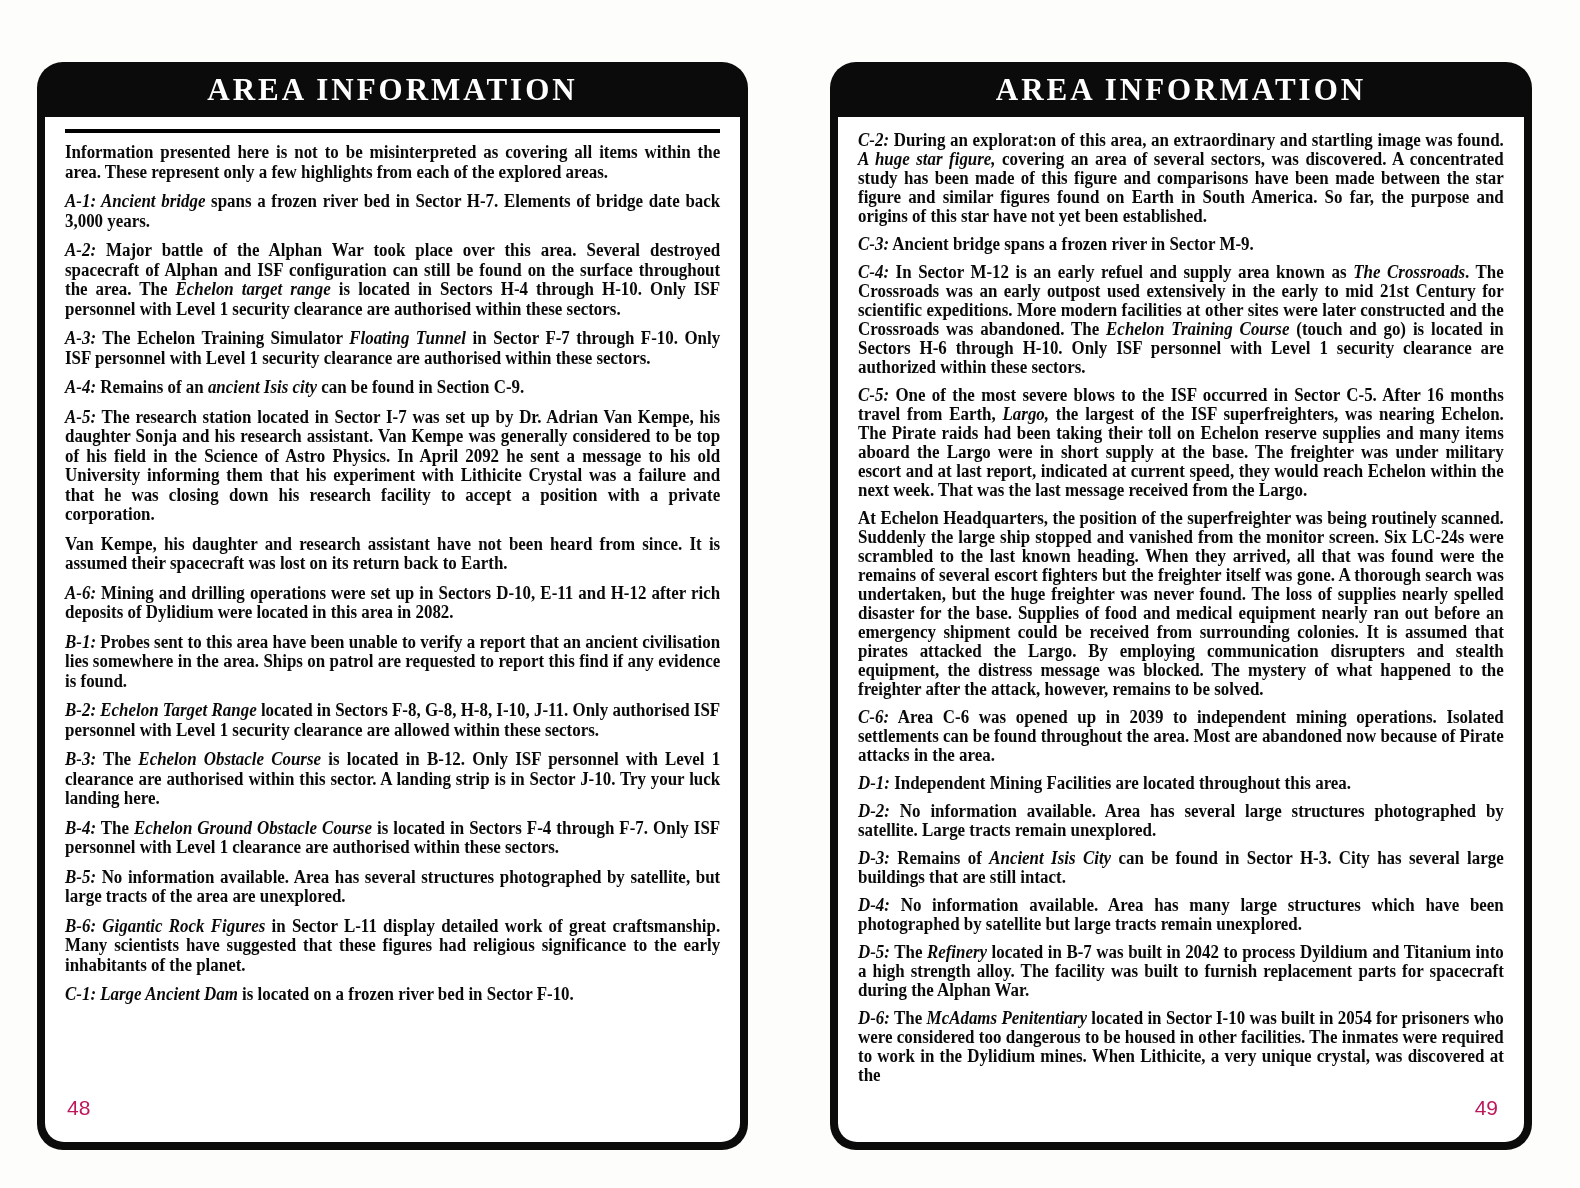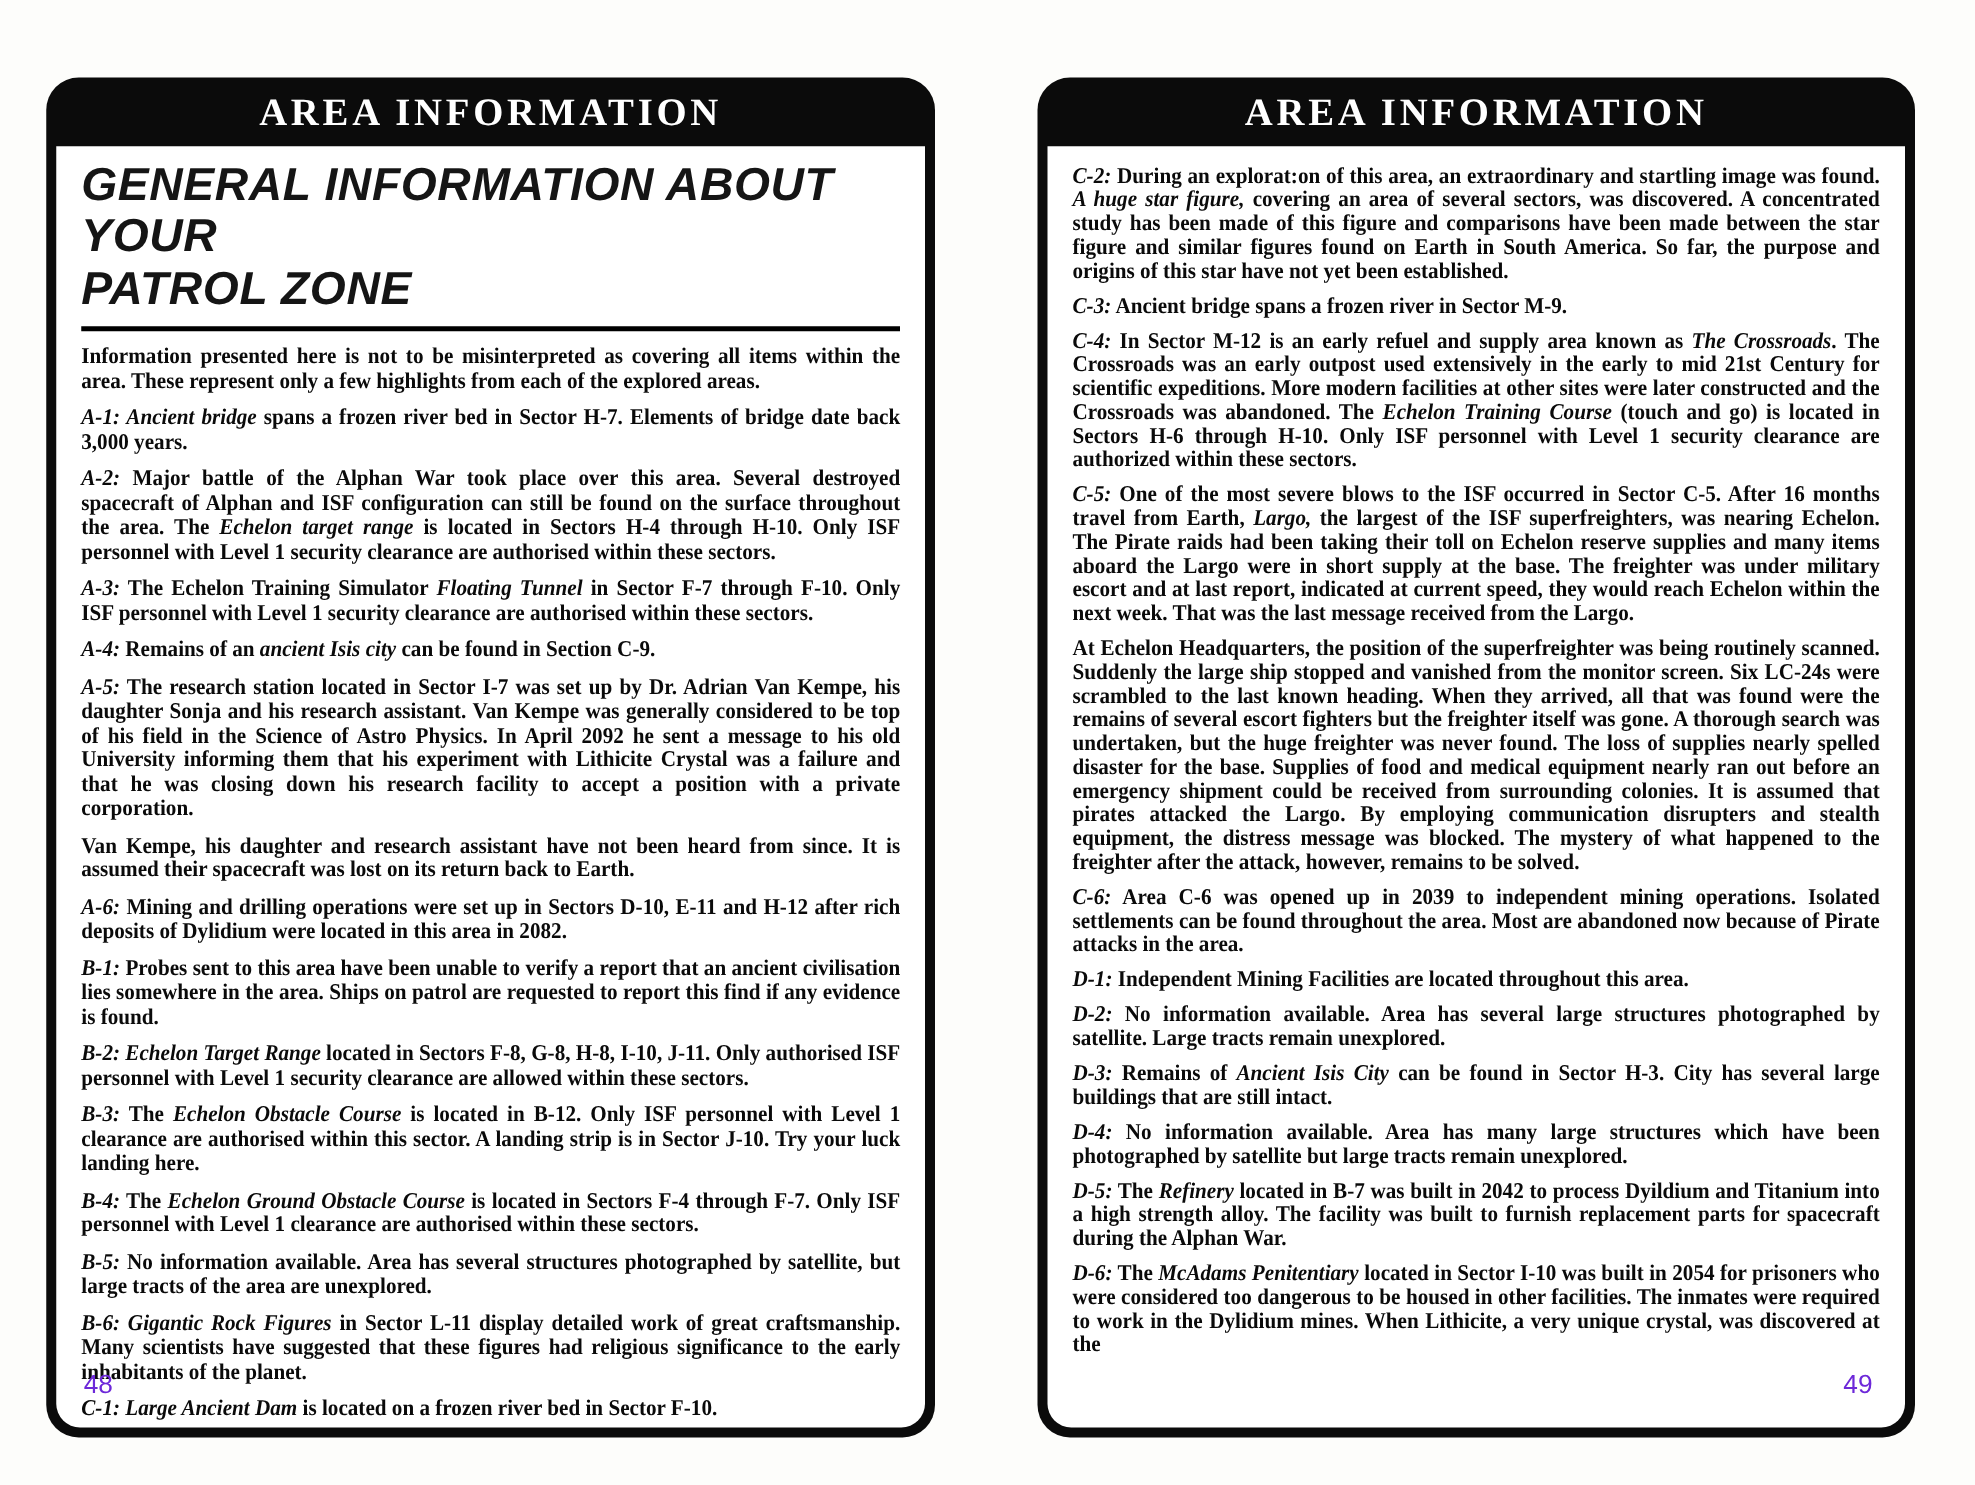--- a/index.html
+++ b/index.html
@@ -26,38 +26,34 @@
   .page-left  .paragraphs { width:697px; }
   .page-right .paragraphs { width:687px; }
 
   .para { font-size:18px; font-weight:bold; text-align:justify; color:#0a0a0a; }
   .page-left  .para { line-height:19.5px; margin-top:10px; }
   .page-right .para { line-height:19px;  margin-top:9px; }
   .page-right .para:first-child { margin-top:12px; }
   .em { font-style:italic; }
 
   .page-number { position:absolute; bottom:22px; font-family:"Liberation Sans", sans-serif;
-                 font-size:21px; color:#6d28d9; }
+                 font-size:21px; color:#be185d; }
   .page-number.pn-left  { left:22px; }
   .page-number.pn-right { right:26px;text-align:right; }
 </style>
 </head>
 <body>
 
 <div class="canvas">
 
   <section class="page page-left">
     <header class="page-header">
       <span>AREA INFORMATION</span>
     </header>
     <div class="page-body">
-      <h1 class="doc-title">
-        <div>GENERAL INFORMATION ABOUT YOUR</div>
-        <div>PATROL ZONE</div>
-      </h1>
       <div class="title-rule"></div>
       <div class="paragraphs">
           <p class="para"><span>Information presented here is not to be misinterpreted as covering all items within the area. These represent only a few highlights from each of the explored areas.</span></p>
           <p class="para"><span class="em">A-1: Ancient bridge</span><span> spans a frozen river bed in Sector H-7. Elements of bridge date back 3,000 years.</span></p>
           <p class="para"><span class="em">A-2:</span><span> Major battle of the Alphan War took place over this area. Several destroyed spacecraft of Alphan and ISF configuration can still be found on the surface throughout the area. The </span><span class="em">Echelon target range</span><span> is located in Sectors H-4 through H-10. Only ISF personnel with Level 1 security clearance are authorised within these sectors.</span></p>
           <p class="para"><span class="em">A-3:</span><span> The Echelon Training Simulator </span><span class="em">Floating Tunnel</span><span> in Sector F-7 through F-10. Only ISF personnel with Level 1 security clearance are authorised within these sectors.</span></p>
           <p class="para"><span class="em">A-4:</span><span> Remains of an </span><span class="em">ancient Isis city</span><span> can be found in Section C-9.</span></p>
           <p class="para"><span class="em">A-5:</span><span> The research station located in Sector I-7 was set up by Dr. Adrian Van Kempe, his daughter Sonja and his research assistant. Van Kempe was generally considered to be top of his field in the Science of Astro Physics. In April 2092 he sent a message to his old University informing them that his experiment with Lithicite Crystal was a failure and that he was closing down his research facility to accept a position with a private corporation.</span></p>
           <p class="para"><span>Van Kempe, his daughter and research assistant have not been heard from since. It is assumed their spacecraft was lost on its return back to Earth.</span></p>
           <p class="para"><span class="em">A-6:</span><span> Mining and drilling operations were set up in Sectors D-10, E-11 and H-12 after rich deposits of Dylidium were located in this area in 2082.</span></p>

